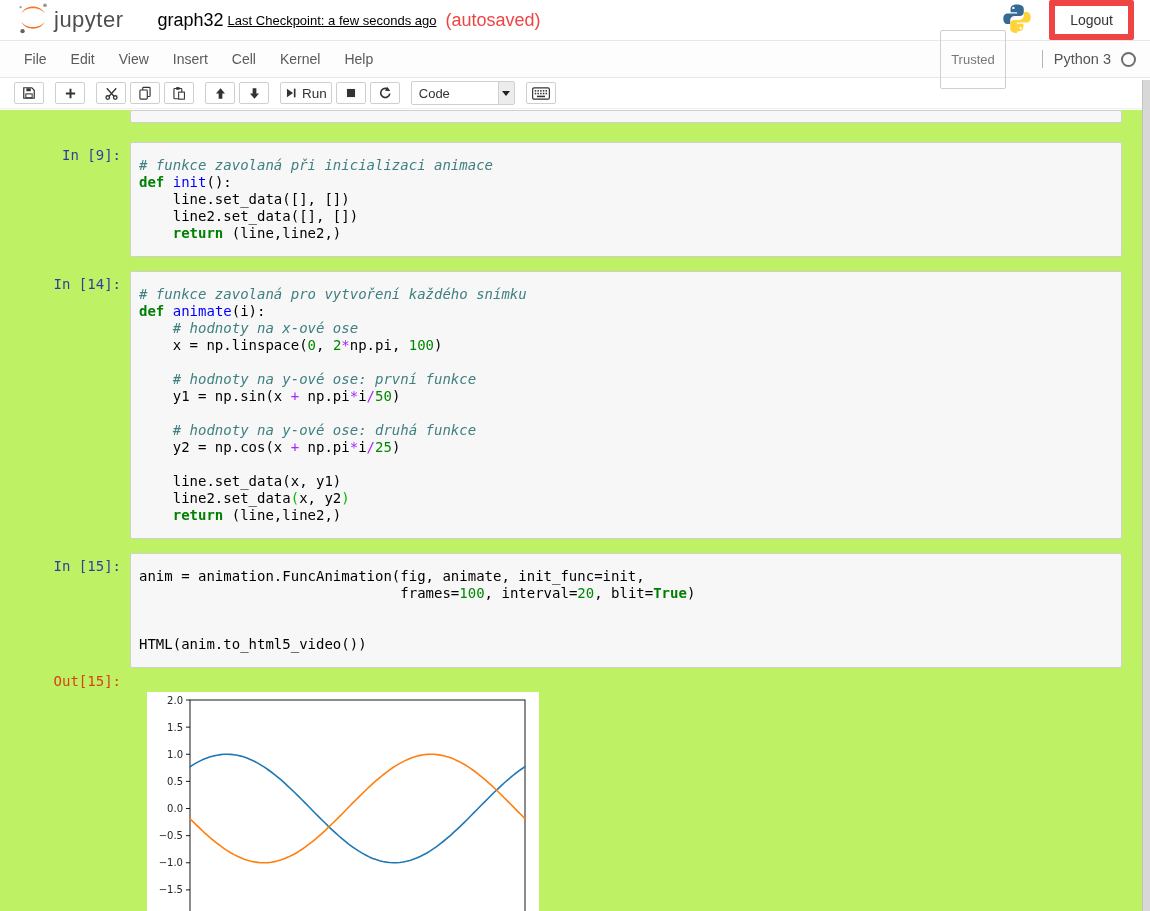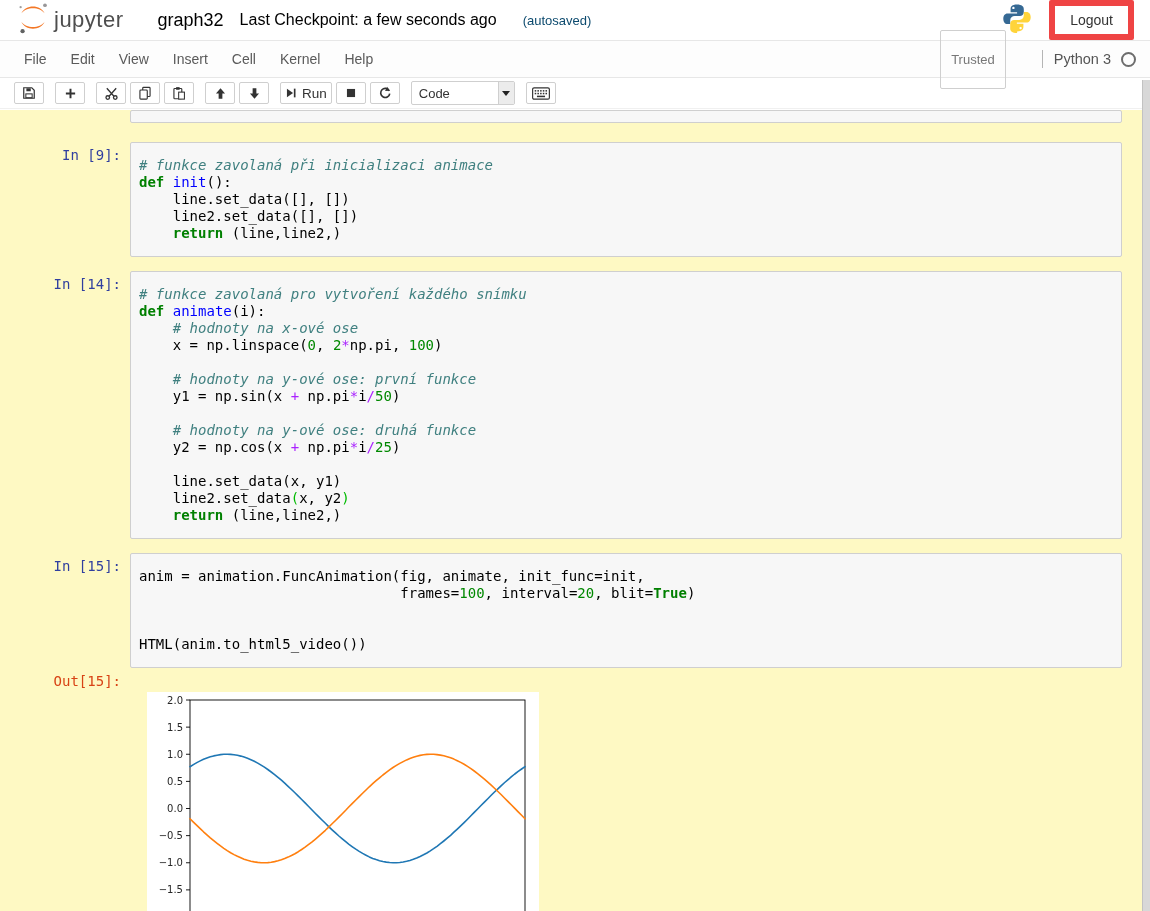--- a/index.html
+++ b/index.html
@@ -3,22 +3,22 @@
 <meta charset="utf-8">
 <style>
   html,body{margin:0;padding:0;background:#fff;}
   body{width:1150px;height:911px;overflow:hidden;font-family:"Liberation Sans",sans-serif;position:relative;}
 
   
   .header{height:41px;border-bottom:1px solid #e7e7e7;display:flex;align-items:center;padding:0 16px;box-sizing:border-box;background:#fff;}
   .logo{display:flex;align-items:center;cursor:pointer;}
   .logo-text{font-size:22px;color:#4e4e4e;margin-left:4px;letter-spacing:0.5px;}
   .nb-title{margin-left:34px;font-size:18px;color:#000;}
-  .checkpoint{margin-left:16px;font-size:16px;color:#000;}
-  .autosaved{margin-left:26px;font-size:13px;color:#0c4a6e;}
+  .checkpoint{margin-left:4px;font-size:13px;color:#000;text-decoration:underline;}
+  .autosaved{margin-left:9px;font-size:18px;color:#ef4444;}
   .header-right{margin-left:auto;display:flex;align-items:center;}
   .logout-btn{margin-left:16px;padding:6px 15px;font-size:14px;color:#333;background:#fff;border:6px solid #ef4444;border-radius:2px;cursor:pointer;}
 
   
   .menubar{height:37px;border-bottom:1px solid #e7e7e7;display:flex;align-items:center;background:#fdfdfd;padding:0 14px 0 12px;box-sizing:border-box;}
   .menu-item{font-size:14px;color:#5a5a5a;padding:9px 12px;cursor:pointer;}
   .menubar-right{margin-left:auto;display:flex;align-items:center;}
   .trusted-badge{border:1px solid #cfcfcf;border-radius:2px;padding:21px 10px;font-size:13px;color:#777;margin-right:36px;}
   .kernel-divider{width:1px;height:18px;background:#b5b5b5;margin-right:11px;}
   .kernel-name{font-size:14.5px;color:#555;}
@@ -28,21 +28,21 @@
   .toolbar{height:31px;display:flex;align-items:center;padding:0 0 0 14px;border-bottom:1px solid #f0f0f0;box-sizing:border-box;}
   .tb-btn{height:22px;min-width:30px;border:1px solid #cfcfcf;border-radius:2px;background:#fff;display:inline-flex;align-items:center;justify-content:center;margin-right:4px;cursor:pointer;padding:0 4px;box-sizing:border-box;}
   .tb-btn.group-end{margin-right:11px;}
   .tb-label{font-size:13.5px;color:#333;margin-left:5px;}
   .tb-select{height:24px;width:104px;border:1px solid #cfcfcf;border-radius:2px;background:#fff;display:inline-flex;align-items:center;margin-right:11px;cursor:pointer;box-sizing:border-box;position:relative;}
   .tb-select .sel-label{font-size:13px;color:#333;padding-left:7px;flex:1;}
   .tb-select .sel-arrow{width:15px;height:100%;background:#ececec;border-left:1px solid #cfcfcf;display:flex;align-items:center;justify-content:center;}
   .sel-arrow .tri{width:0;height:0;border-left:4px solid transparent;border-right:4px solid transparent;border-top:5px solid #222;}
 
   
-  .notebook{position:absolute;top:110px;left:0;right:8px;bottom:0;background:#fef9c3;}
+  .notebook{position:absolute;top:110px;left:0;right:8px;bottom:0;background:#bef264;}
   .left-strip{position:absolute;left:0;top:110px;bottom:0;width:7px;background:linear-gradient(to right,#c9c9c9,#ededed);}
   .v-scrollbar{position:absolute;right:0;top:80px;bottom:0;width:8px;background:#d8d8d8;border-left:1px solid #c2c2c2;box-sizing:border-box;cursor:pointer;}
 
   .cell{display:flex;align-items:flex-start;}
   .prompt-col{flex:0 0 130px;width:130px;text-align:right;padding:5px 9px 0 0;box-sizing:border-box;font-family:"DejaVu Sans Mono","Liberation Mono",monospace;font-size:14px;white-space:nowrap;}
   .prompt-in{color:#303F9F;}
   .prompt-out{color:#D84315;}
   .input-box{flex:1;margin-right:20px;border:1px solid #cfcfcf;border-radius:2px;background:#f7f7f7;padding:14px 8px;font-family:"DejaVu Sans Mono","Liberation Mono",monospace;font-size:14px;line-height:17px;color:#000;white-space:pre;overflow:hidden;box-sizing:border-box;cursor:text;}
   .input-box.clipped{height:13px;padding:0 8px;}
   .code-line{min-height:17px;}

